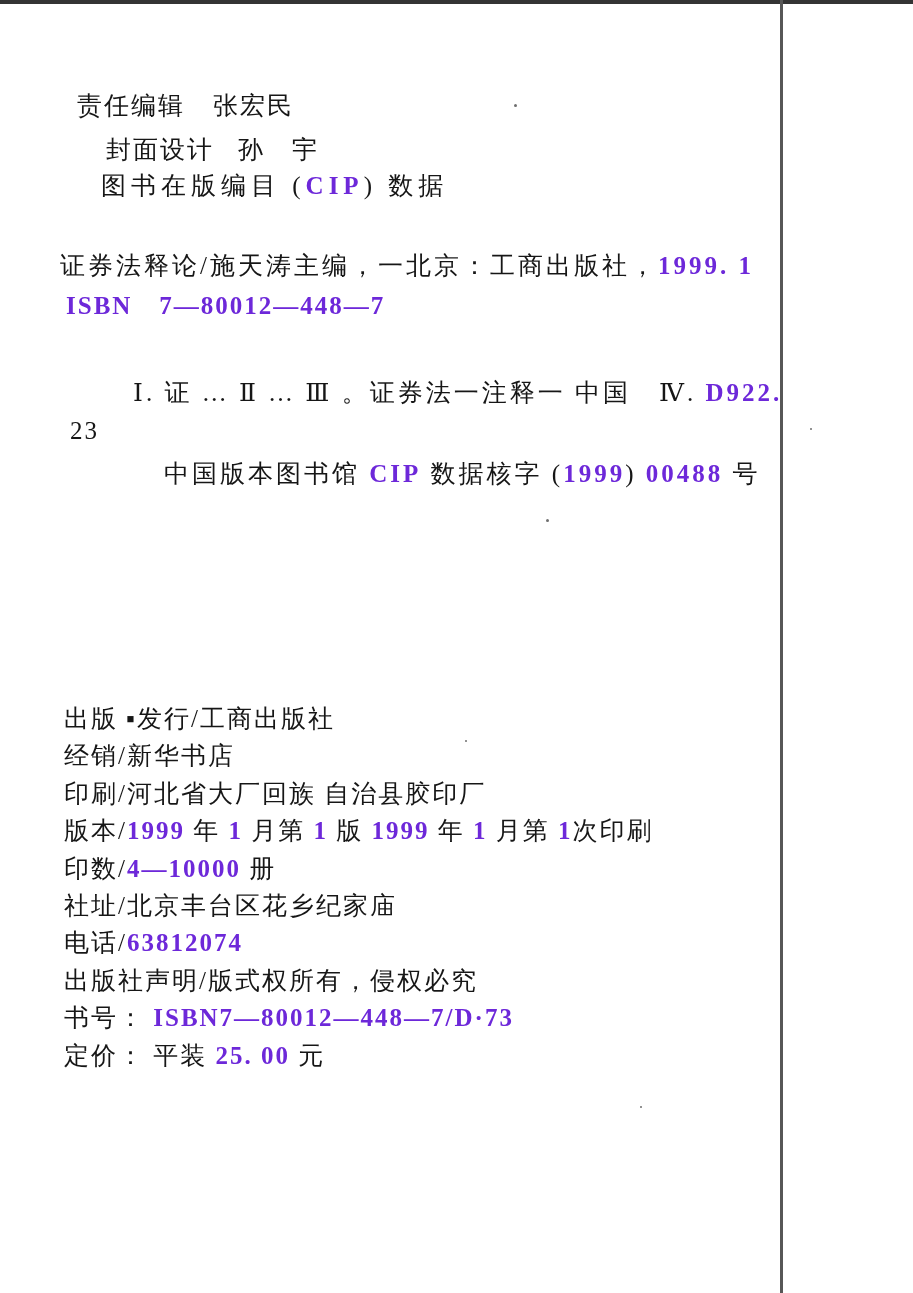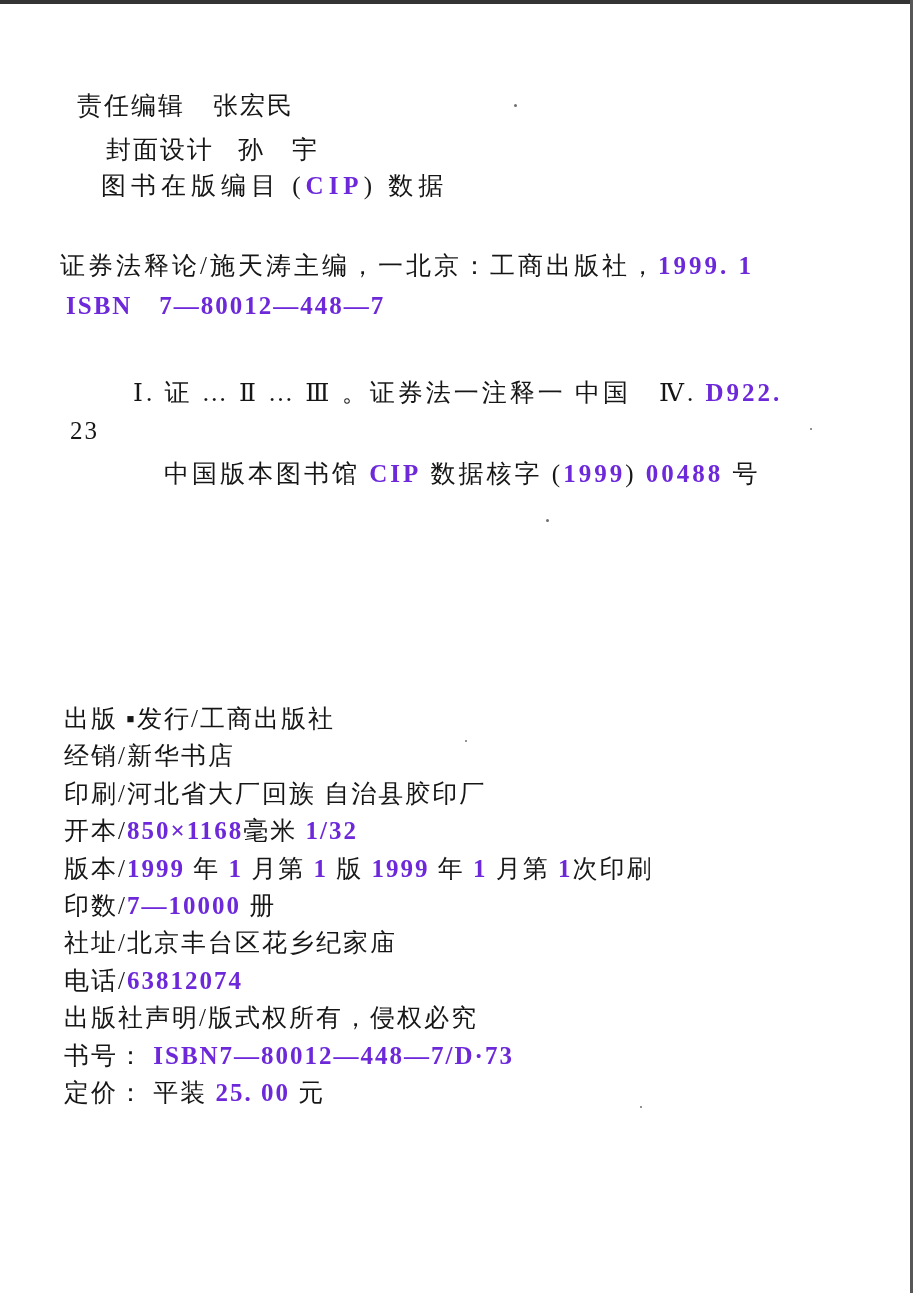--- a/index.html
+++ b/index.html
@@ -4,21 +4,21 @@
 <style>
   html, body { margin: 0; padding: 0; }
   body {
     width: 913px; height: 1293px;
     background: #ffffff;
     font-family: "Liberation Serif", "DejaVu Serif", serif;
     overflow: hidden;
   }
   .page {
     position: relative;
-    width: 913px; height: 1293px;
+    width: 783px; height: 1293px;
     background: #ffffff;
     color: #161616;
   }
   .edge-top {
     position: absolute; top: 0; left: 0;
     width: 913px; height: 4px;
     background: #343434;
   }
   .edge-right {
     position: absolute; top: 0; right: 0;
@@ -85,23 +85,22 @@
   <div class="ln" id="cip-class1"><span>Ⅰ. 证 … Ⅱ … Ⅲ 。证券法一注释一 中国　Ⅳ. </span><span class="bd">D922.</span></div>
 
   <div class="ln" id="cip-class2"><span>23</span></div>
 
   <div class="ln" id="cip-record"><span>中国版本图书馆 </span><span class="bd">CIP</span><span> 数据核字 (</span><span class="bd">1999</span><span>) </span><span class="bd">00488</span><span> 号</span></div>
 
   <div id="colophon">
       <div class="c-line"><span>出版 ▪发行/工商出版社</span></div>
       <div class="c-line"><span>经销/新华书店</span></div>
       <div class="c-line"><span>印刷/河北省大厂回族 自治县胶印厂</span></div>
-      <div class="c-line"><span>开本/</span><span class="bd">850×1168</span><span>毫米 </span><span class="bd">1/32</span></div>
       <div class="c-line"><span>版本/</span><span class="bd">1999</span><span> 年 </span><span class="bd">1</span><span> 月第 </span><span class="bd">1</span><span> 版 </span><span class="bd">1999</span><span> 年 </span><span class="bd">1</span><span> 月第 </span><span class="bd">1</span><span>次印刷</span></div>
-      <div class="c-line"><span>印数/</span><span class="bd">7—10000</span><span> 册</span></div>
+      <div class="c-line"><span>印数/</span><span class="bd">4—10000</span><span> 册</span></div>
       <div class="c-line"><span>社址/北京丰台区花乡纪家庙</span></div>
       <div class="c-line"><span>电话/</span><span class="bd">63812074</span></div>
       <div class="c-line"><span>出版社声明/版式权所有，侵权必究</span></div>
       <div class="c-line"><span>书号： </span><span class="bd">ISBN7—80012—448—7/D·73</span></div>
       <div class="c-line"><span>定价： 平装 </span><span class="bd">25. 00</span><span> 元</span></div>
     </div>
 
   <div class="speck" style="left:514px; top:104px; width:3px; height:3px;"></div>
   <div class="speck" style="left:546px; top:519px; width:3px; height:3px;"></div>
   <div class="speck" style="left:465px; top:740px; width:2px; height:2px;"></div>

